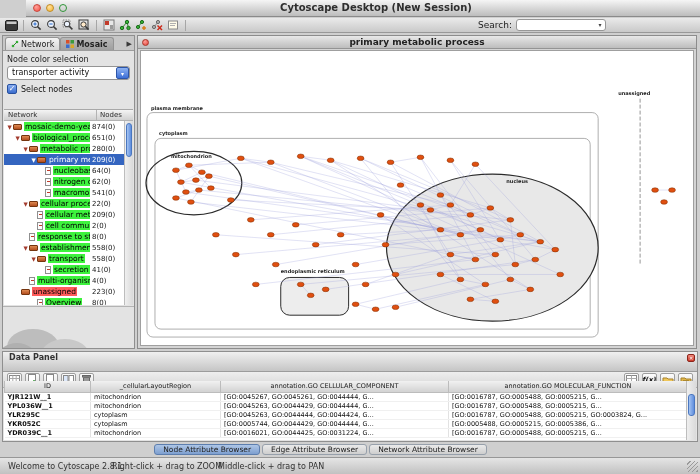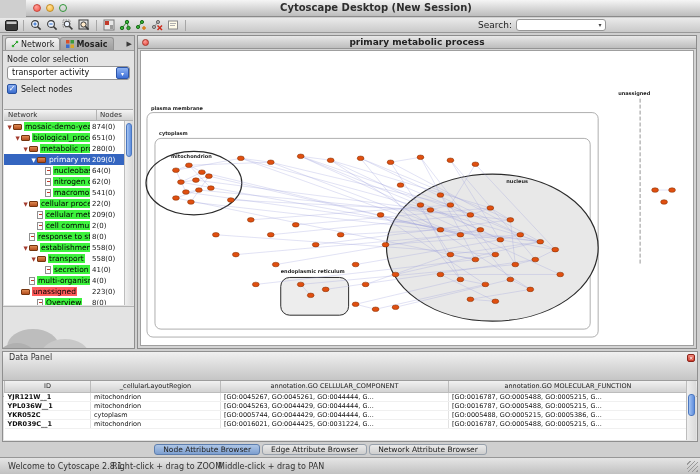--- a/index.html
+++ b/index.html
@@ -75,22 +75,22 @@
   .nwin{position:absolute;left:137px;top:35px;width:560px;height:314px;background:#d4d4d4;border:1px solid #8c8c8c;}
   .ntitle{height:13px;background:linear-gradient(#e8e8e8,#bdbdbd);border-bottom:1px solid #949494;position:relative;
     font-size:9px;font-weight:bold;color:#222;text-align:center;line-height:13px;}
   .nclose{position:absolute;left:4px;top:3px;width:7px;height:7px;border-radius:50%;
     background:radial-gradient(circle at 35% 30%,#ff9d97,#e2453a);border:1px solid #a93227;}
   .ncanvas{position:absolute;left:2px;right:2px;top:14px;bottom:2px;background:#ffffff;border:1px solid #9f9f9f;}
   .ncanvas svg{width:100%;height:100%;display:block;}
 
   
   .dpanel{position:absolute;left:2px;top:351px;width:696px;height:91px;background:#e3e3e3;border:1px solid #8f8f8f;}
-  .dtitle{height:29px;background:linear-gradient(#f0f0f0,#c5c5c5);border-bottom:1px solid #9c9c9c;
-    font-size:8px;font-weight:normal;color:#333;padding-left:6px;line-height:12px;position:relative;}
+  .dtitle{height:20px;background:linear-gradient(#f0f0f0,#c5c5c5);border-bottom:1px solid #9c9c9c;
+    font-size:8px;font-weight:bold;color:#333;padding-left:6px;line-height:12px;position:relative;}
   .dtoolbar{height:16px;display:flex;align-items:center;gap:3px;padding:0 4px;
     border-bottom:1px solid #aeaeae;background:linear-gradient(#eeeeee,#d7d7d7);}
   .dbtn{width:15px;height:13px;border:1px solid #9e9e9e;border-radius:2px;
     background:linear-gradient(#fdfdfd,#e1e1e1);display:flex;align-items:center;justify-content:center;flex:none;}
   .dright{margin-left:auto;display:flex;gap:3px;}
   .fx{font-size:7px;font-style:italic;font-weight:bold;color:#111;}
   .dtable{position:absolute;left:1px;right:1px;top:29px;bottom:1px;background:#fff;overflow:hidden;}
   table{border-collapse:collapse;table-layout:fixed;width:683px;}
   th{height:11px;background:linear-gradient(#f1f1f1,#d2d2d2);border:1px solid #bcbcbc;border-top:none;
     font-weight:normal;font-size:6.5px;overflow:hidden;white-space:nowrap;color:#222;}
@@ -640,20 +640,26 @@
               <td>[GO:0045267, GO:0045261, GO:0044444, G...</td>
               <td>[GO:0016787, GO:0005488, GO:0005215, G...</td>
             </tr>
             <tr>
               <td class="idcol">YPL036W__1</td>
               <td>mitochondrion</td>
               <td>[GO:0045263, GO:0044429, GO:0044444, G...</td>
               <td>[GO:0016787, GO:0005488, GO:0005215, G...</td>
             </tr>
             <tr>
+              <td class="idcol">YLR295C</td>
+              <td>cytoplasm</td>
+              <td>[GO:0045263, GO:0044444, GO:0044424, G...</td>
+              <td>[GO:0016787, GO:0005488, GO:0005215, GO:0003824, G...</td>
+            </tr>
+            <tr>
               <td class="idcol">YKR052C</td>
               <td>cytoplasm</td>
               <td>[GO:0005744, GO:0044429, GO:0044444, G...</td>
               <td>[GO:0005488, GO:0005215, GO:0005386, G...</td>
             </tr>
             <tr>
               <td class="idcol">YDR039C__1</td>
               <td>mitochondrion</td>
               <td>[GO:0016021, GO:0044425, GO:0031224, G...</td>
               <td>[GO:0016787, GO:0005488, GO:0005215, G...</td>

